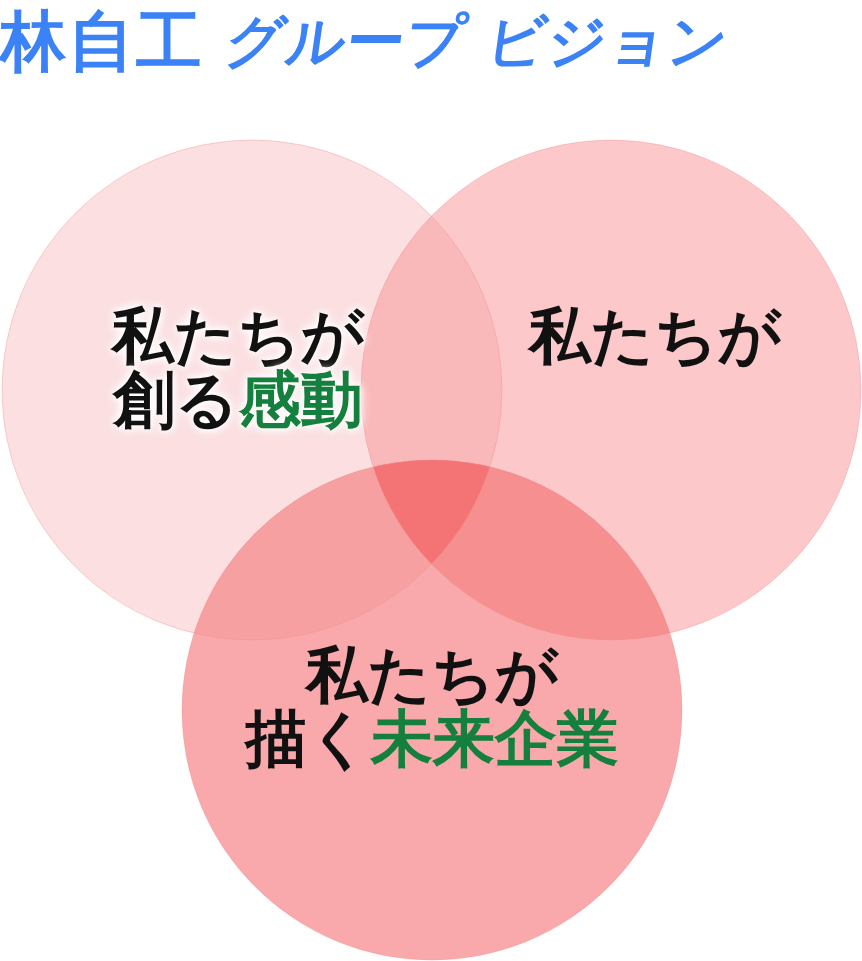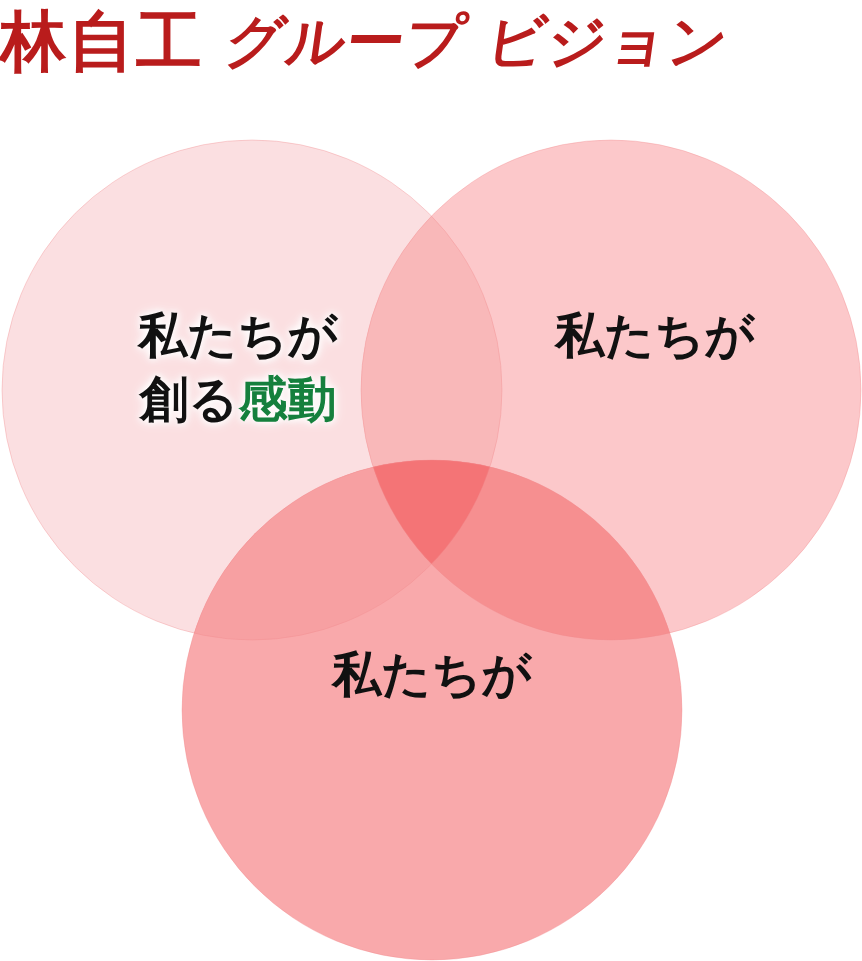--- a/index.html
+++ b/index.html
@@ -1,24 +1,24 @@
 <!DOCTYPE html>
 <html><head>
 <meta charset="utf-8">
 <style>
   html, body { margin: 0; padding: 0; background: #ffffff; }
   body { width: 862px; height: 961px; position: relative; overflow: hidden;
          font-family: "DejaVu Sans", "Liberation Sans", sans-serif; }
   .title { position: absolute; left: 0; top: 2px; height: 80px; display: flex; align-items: center;
-           font-weight: bold; color: #b91c1c; white-space: nowrap; }
+           font-weight: bold; color: #3b82f6; white-space: nowrap; }
   .title .brand { font-size: 66px; letter-spacing: 2px; }
   .title .rest { font-size: 58px; margin-left: 22px; letter-spacing: 1px; transform: skewX(-8deg); display: inline-block; }
   svg.venn { position: absolute; left: 0; top: 0; }
   .label { position: absolute; text-align: center; font-weight: bold; color: #111;
-           font-size: 49px; line-height: 64px; white-space: nowrap; }
+           font-size: 62px; line-height: 64px; white-space: nowrap; }
   .label .em { color: #15803d; }
   .label.glow { text-shadow: 0 0 6px #fff, 0 0 10px #fff, 0 0 14px rgba(255,255,255,0.9); }
 </style>
 </head>
 <body>
 
 <div class="title">
   <span class="brand">林自工</span>
   <span class="rest">グループ ビジョン</span>
 </div>
@@ -57,13 +57,16 @@
     <span>創る</span><span class="em">感動</span>
   </div>
 </div>
 
 <div class="label" style="left:490px; top:304px; width:330px;">
   <div>私たちが</div>
 </div>
 
 <div class="label" style="left:232px; top:643px; width:400px;">
   <div>私たちが</div>
+  <div>
+    <span>描く</span><span class="em">未来企業</span>
+  </div>
 </div>
 
 </body></html>

